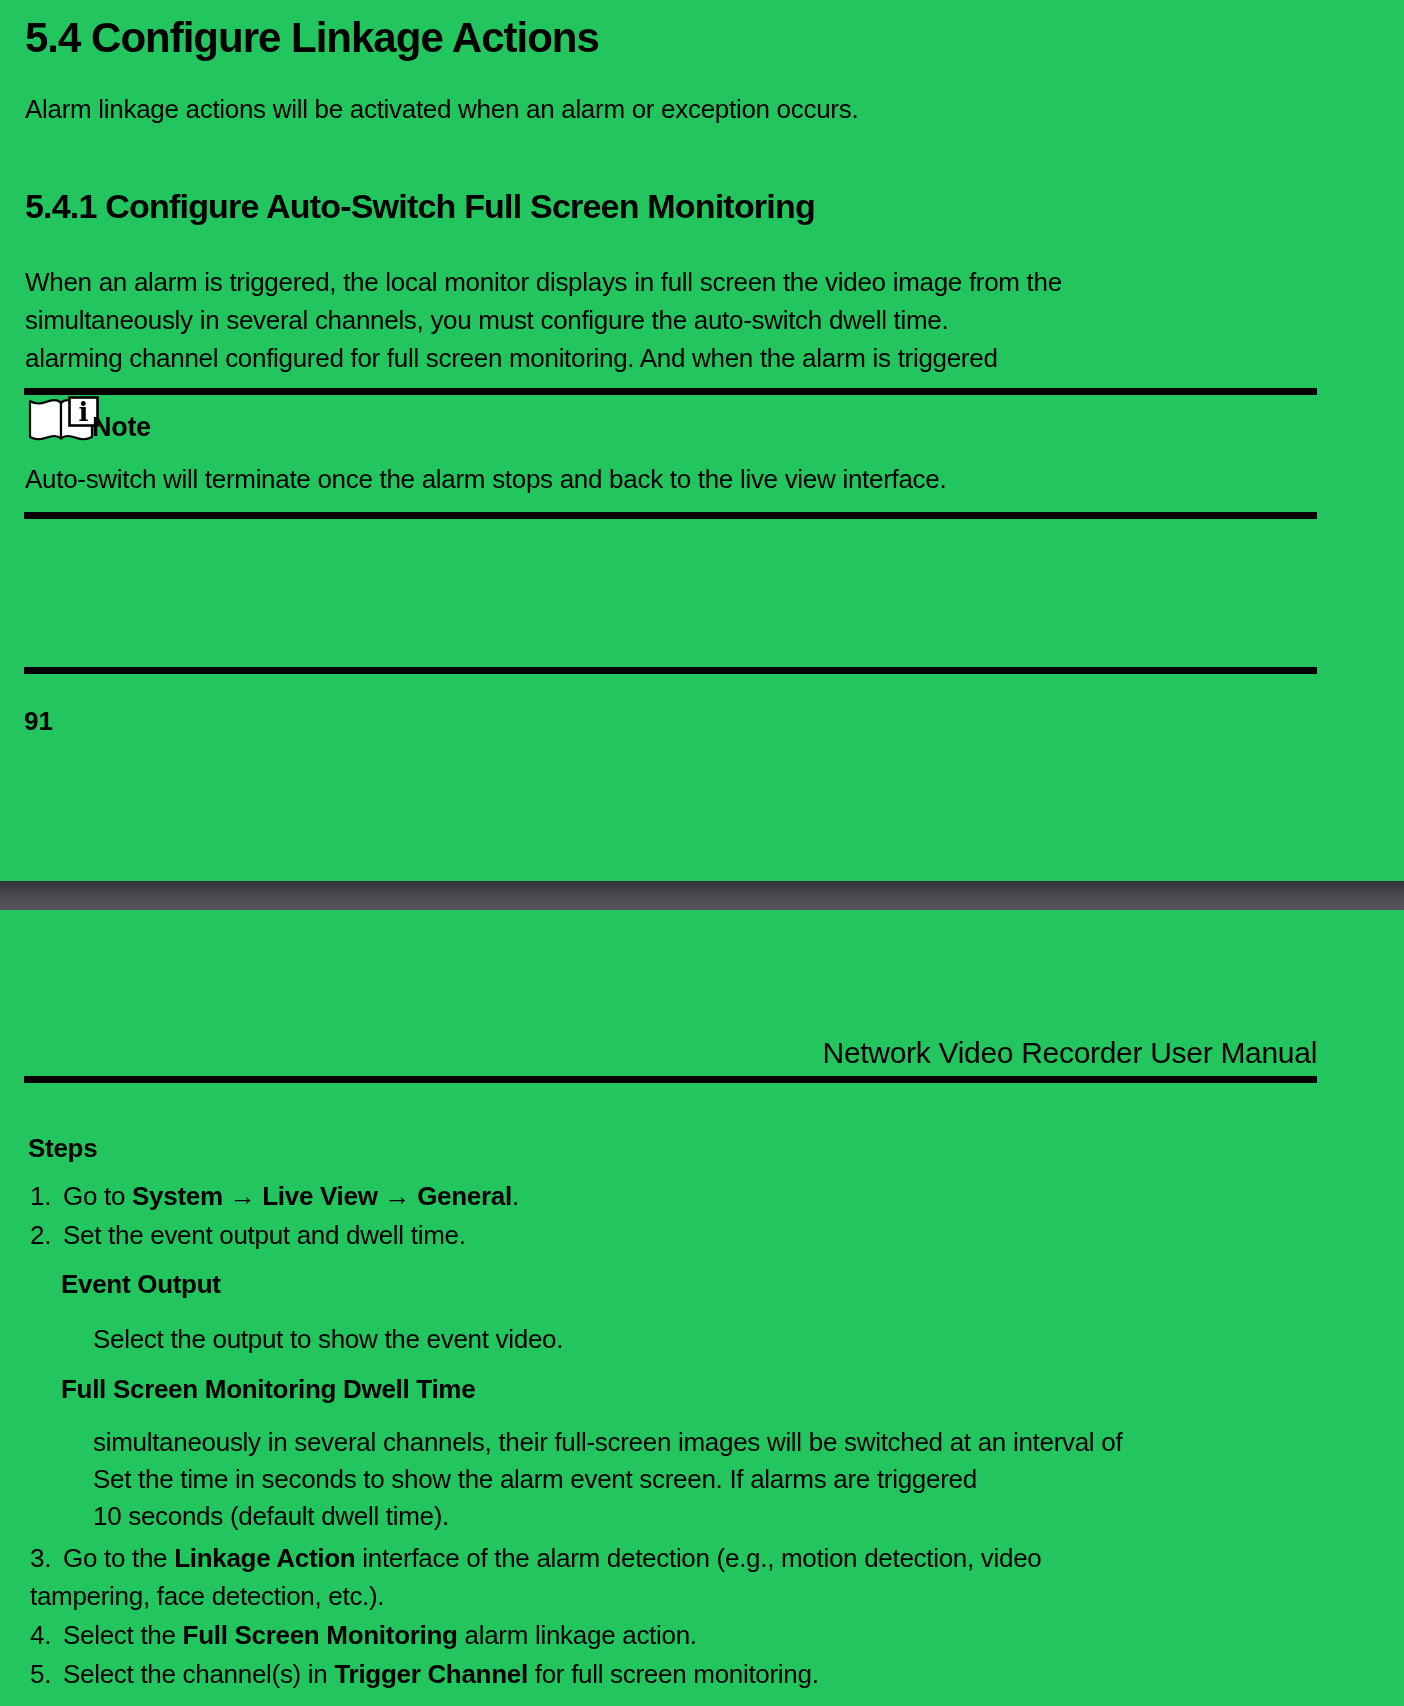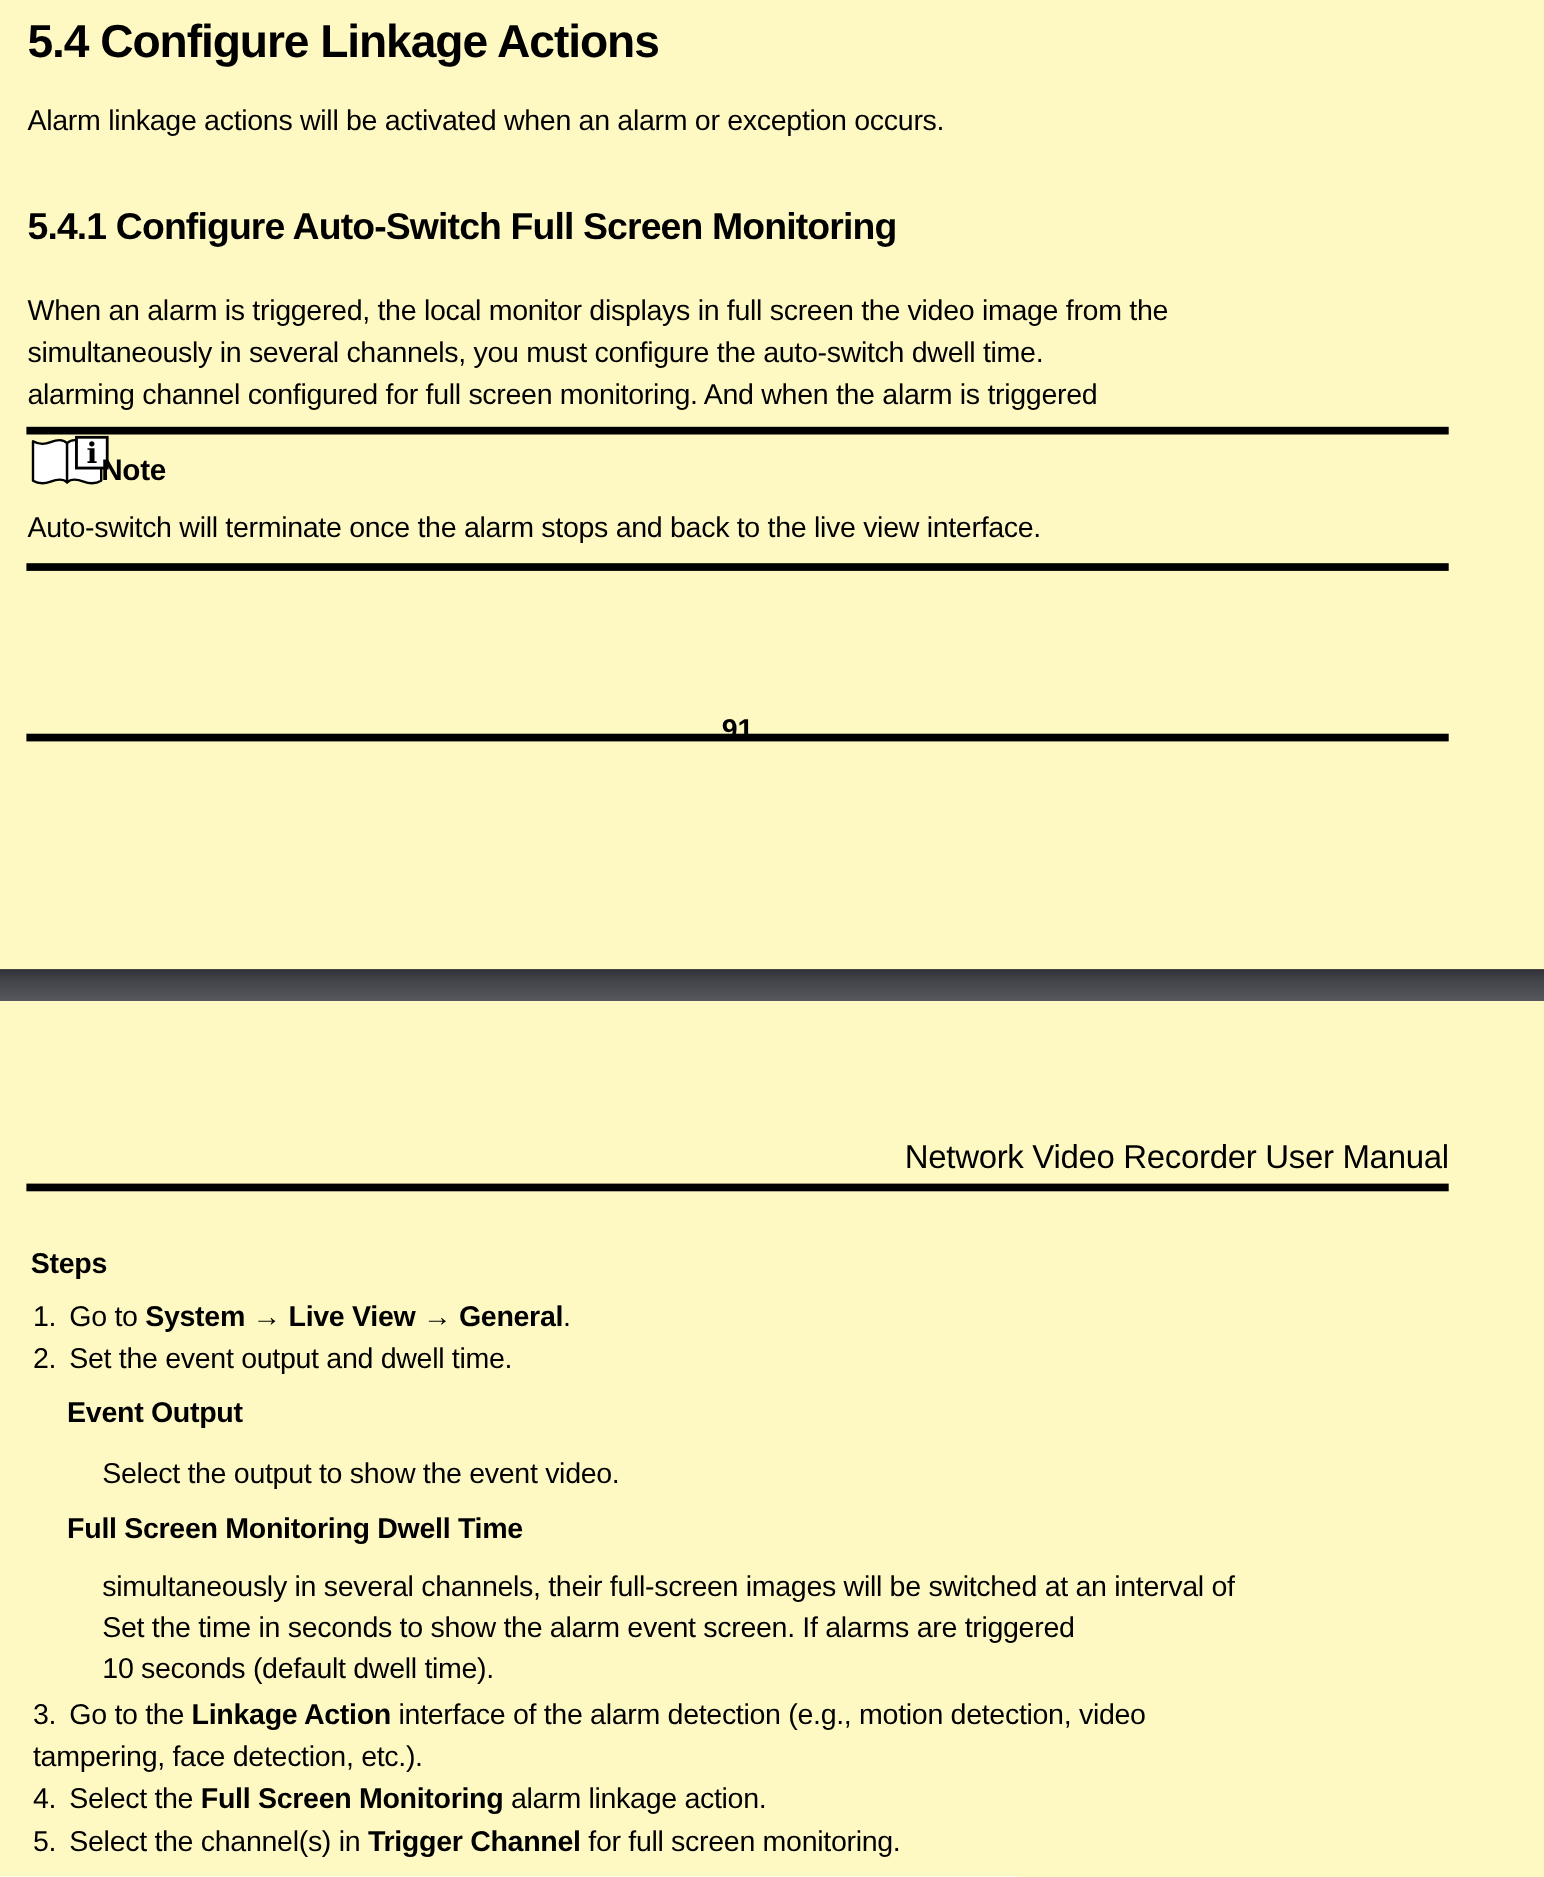--- a/index.html
+++ b/index.html
@@ -1,33 +1,33 @@
 <!DOCTYPE html>
 <html><head>
 <meta charset="utf-8">
 <style>
   html,body{margin:0;padding:0;background:#fff;}
-  .canvas{position:relative;width:1404px;height:1706px;background:#fef9c3;overflow:hidden;
+  .canvas{position:relative;width:1404px;height:1706px;background:#22c55e;overflow:hidden;
           font-family:"Liberation Sans",sans-serif;color:#000;}
   .abs{position:absolute;}
   .h1{left:25px;top:14px;font-size:42px;font-weight:bold;letter-spacing:-1px;line-height:48px;white-space:pre;}
   .h2{left:25px;top:184px;font-size:34px;font-weight:bold;letter-spacing:-0.8px;line-height:44px;white-space:pre;}
   .body-text{font-size:26px;letter-spacing:-0.3px;}
   .p1{left:25px;top:92px;line-height:34px;white-space:pre;}
   .p2{left:25px;top:263px;}
   .tline{line-height:38px;white-space:pre;}
   .rule{position:absolute;left:24px;width:1293px;height:7px;background:#000;}
   .rule-note-top{top:388px;}
   .rule-note-bottom{top:512px;}
   .rule-page-bottom{top:667px;}
   .rule-header{top:1076px;}
   .note-header{left:27px;top:396px;display:flex;align-items:flex-end;}
   .note-label{font-size:27px;font-weight:bold;letter-spacing:-0.3px;line-height:1;margin-left:-7px;margin-bottom:3px;}
   .note-text{left:25px;top:462px;line-height:34px;white-space:pre;}
-  .page-number{left:24px;top:648px;width:1293px;text-align:center;font-size:26px;font-weight:bold;}
+  .page-number{left:24px;top:706px;width:1293px;font-size:26px;font-weight:bold;}
   .separator{left:0;top:881px;width:1404px;height:29px;
              background:linear-gradient(to bottom,#303237 0%,#44464b 40%,#55575c 100%);}
   .doc-header{left:24px;top:1036px;width:1293px;text-align:right;font-size:30px;letter-spacing:-0.3px;line-height:34px;}
   .steps-label{left:28px;top:1133px;font-size:26px;font-weight:bold;letter-spacing:-0.3px;}
   .steps{left:30px;font-size:26px;letter-spacing:-0.3px;}
   .steps-a{top:1177px;}
   .steps-b{top:1539px;}
   .step + .step{margin-top:1px;}
   .step-line{line-height:38px;white-space:pre;}
   .step-line.cont{}

